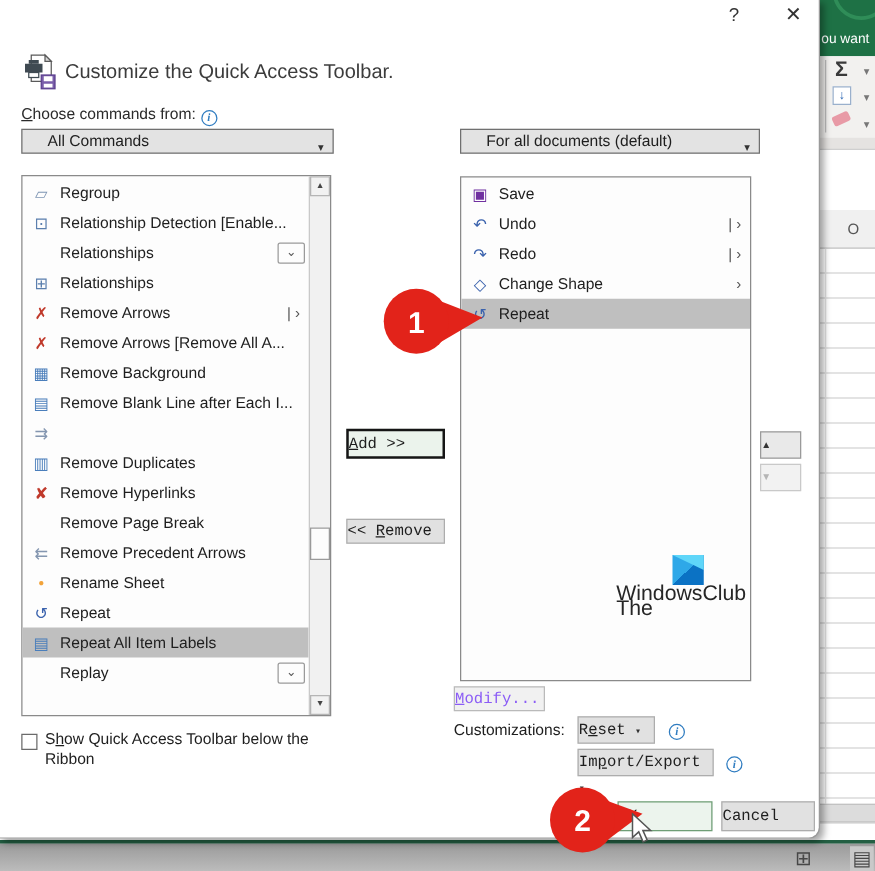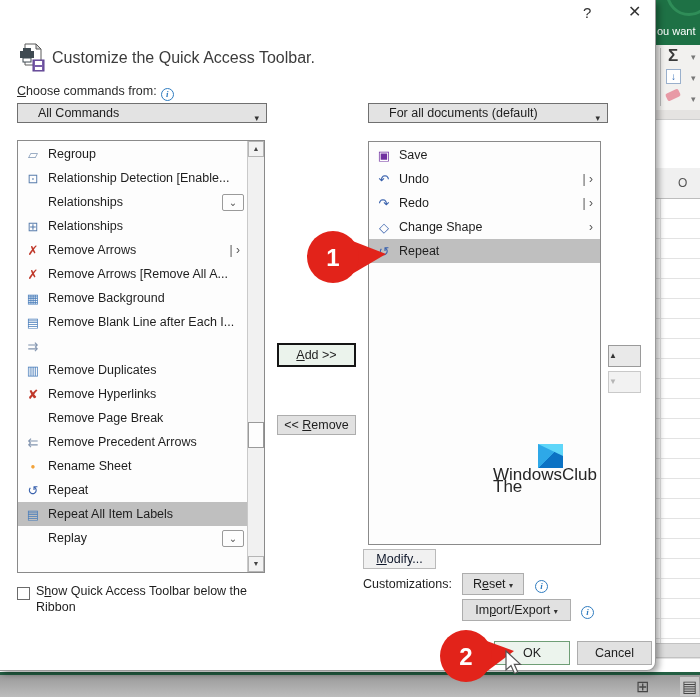--- a/index.html
+++ b/index.html
@@ -67,26 +67,26 @@
   .scroll-btn { position:absolute; left:0; width:16px; height:16px; background:#f2f2f2; border:1px solid #b5b5b5; color:#444; font-size:7px; text-align:center; line-height:14px; }
   #scroll-up { top:0; } #scroll-down { bottom:0; }
   #scroll-thumb { position:absolute; left:0; top:281px; width:16px; height:26px; background:#fdfdfd; border:1px solid #9a9a9a; }
 
   
   #wm-the  { left:124px; top:303px; font-size:17px; color:#262626;margin-top:32px; }
   #wm-club { left:124px; top:323px; font-size:17px; color:#262626; }
   #wm-logo { left:169px; top:302px; width:25px; height:24px; background:linear-gradient(to bottom right,var(--logo-blue-light) 0 50%,var(--logo-blue-dark) 50% 100%); }
   #wm-logo::after { content:""; position:absolute; right:0; top:0; border-style:solid; border-width:0 25px 12px 0; border-color:transparent #5fd6f9 transparent transparent; }
 
-  .btn { background:#e1e1e1; border:1px solid #adadad; font-size:12.5px; text-align:center; font-family:Liberation Sans, sans-serif; color:#1e1e1e; }
+  .btn { background:#e1e1e1; border:1px solid #adadad; font-size:12.5px; font-family:Liberation Mono, monospace; color:#1e1e1e; }
   #add-btn    { left:277px; top:343px; width:79px; height:24px; border:2px solid #151515; background:#ebf3ec; line-height:20px; }
   #remove-btn { left:277px; top:371px; width:79px; height:20px; line-height:18px;margin-top:44px; }
   #moveup-btn   { left:608px; top:345px; width:33px; height:22px; color:#333; font-size:8px; line-height:20px; background:#e9e9e9; border:1px solid #9a9a9a; }
   #movedown-btn { left:608px; top:371px; width:33px; height:22px; color:#b5b5b5; font-size:8px; line-height:20px; background:#f2f2f2; border:1px solid #c9c9c9; }
-  #modify-btn { left:363px; top:549px; width:73px; height:20px; background:#f1f1f1; border:1px solid #bababa; color:#0f172a; line-height:18px; }
+  #modify-btn { left:363px; top:549px; width:73px; height:20px; background:#f1f1f1; border:1px solid #bababa; color:#8b5cf6; line-height:18px; }
   #customizations-label { left:363px; top:577px; font-size:12.5px; }
   #reset-btn  { left:462px; top:573px; width:62px;  height:22px; line-height:20px; }
   #import-btn { left:462px; top:599px; width:109px; height:22px; line-height:20px; }
   #reset-info  { left:531px; top:573px; }
   #import-info { left:577px; top:599px; }
   .btn .b-caret { font-size:8px; color:#333; }
   #ok-btn     { left:494px; top:641px; width:76px; height:24px; background:#ecf4ed; border:1px solid #6f9e76; line-height:22px; }
   #cancel-btn { left:577px; top:641px; width:75px; height:24px; line-height:22px; }
 
   #qat-checkbox { left:17px; top:587px; width:13px; height:13px; border:1px solid #6b6b6b; background:#fff; }

